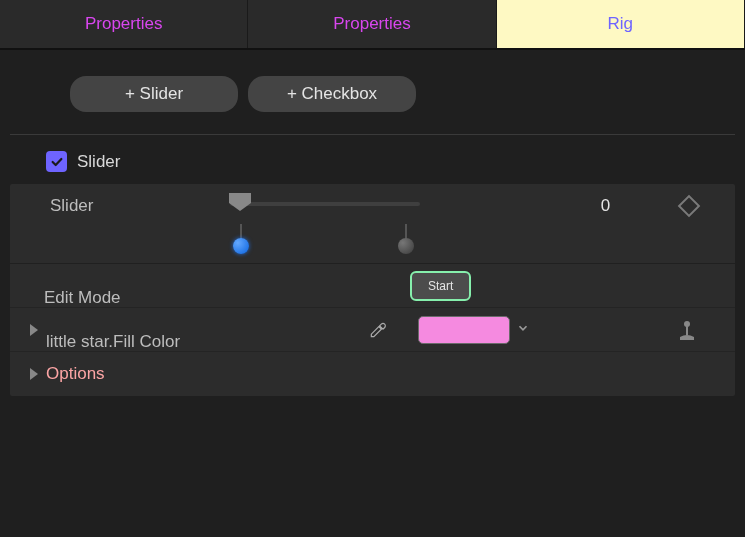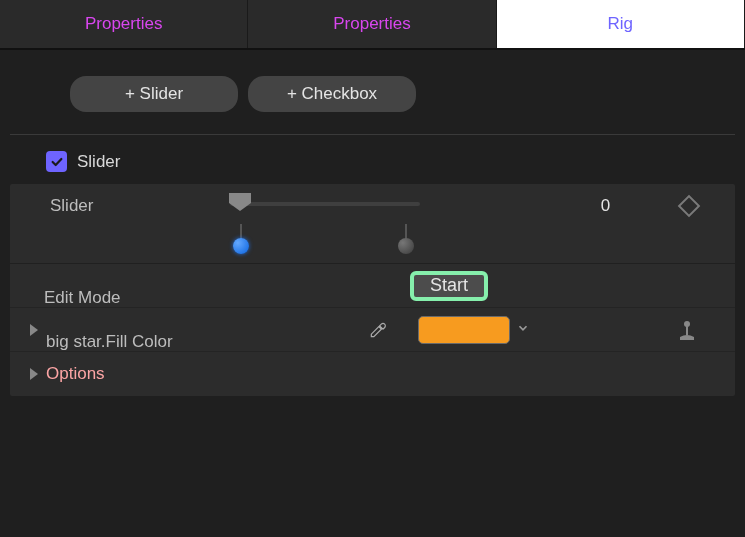--- a/index.html
+++ b/index.html
@@ -22,21 +22,21 @@
     .tab {
       flex: 1;
       display: flex;
       align-items: center;
       justify-content: center;
       color: #d946ef;
       border-right: 1px solid #1a1a1a;
       cursor: default;
     }
     .tab.active {
-      background: #ffffff;
+      background: #fef9c3;
       color: #6e64ff;
     }
     
     .btn-row {
       display: flex;
       gap: 10px;
       padding: 26px 0 22px 70px;
     }
     .add-btn {
       background: #444;
@@ -209,25 +209,25 @@
       margin-right: 38px;
       cursor: pointer;
       display: flex;
       align-items: center;
       justify-content: center;
     }
     .joystick svg { width: 20px; height: 22px; fill: #888; }
     .start-btn {
       background: #4c4c4c;
       color: #e4e4e4;
-      border: 4px solid #86efac;
+      border: 2px solid #86efac;
       border-radius: 6px;
       height: 30px;
       padding: 0 16px;
-      font-size: 18px;
+      font-size: 12px;
       cursor: pointer;
       margin-left: 60px;
     }
     .options-row {
       display: flex;
       align-items: center;
       height: 44px;
       padding-left: 20px;
     }
     .options-label { color: #fca5a5; }
@@ -271,43 +271,43 @@
     </div>
     <div class="value-col">0</div>
     <div class="diamond"></div>
   </div>
 
   <div class="prop-row">
     <div class="prop-label noindent">Edit Mode</div>
     <button class="start-btn">Start</button>
   </div>
 
-
   <div class="prop-row">
     <div class="disc"></div>
-    <div class="prop-label" style="flex:0 0 312px;">big star.Fill Color</div>
+    <div class="prop-label" style="flex:0 0 312px;">little star.Fill Color</div>
     <div class="eyedrop">
       <svg viewBox="0 0 24 24">
           <path d="M4 20 L4 17 L13 8 L16 11 L7 20 Z M14 7 L17 10 M16 5 C17 4 19 4 20 5 C21 6 21 8 20 9 L18 11 L14 7 L16 5 Z"></path>
         </svg>
     </div>
     <div class="swatch-wrap">
-      <div class="swatch" style="background:#f79b1f"></div>
+      <div class="swatch" style="background:#f58ae0"></div>
       <div class="swatch-chevron">
         <svg viewBox="0 0 16 16">
             <path d="M4 6 L8 10 L12 6"></path>
           </svg>
       </div>
     </div>
     <div class="joystick">
       <svg viewBox="0 0 20 22">
           <circle cx="10" cy="5" r="3"></circle>
           <rect x="9" y="7" width="2" height="9"></rect>
           <path d="M3 18 Q10 14 17 18 L17 21 L3 21 Z"></path>
         </svg>
     </div>
   </div>
 
+
   <div class="options-row">
     <div class="disc"></div>
     <div class="options-label">Options</div>
   </div>
 </div>
 
 </body></html>

